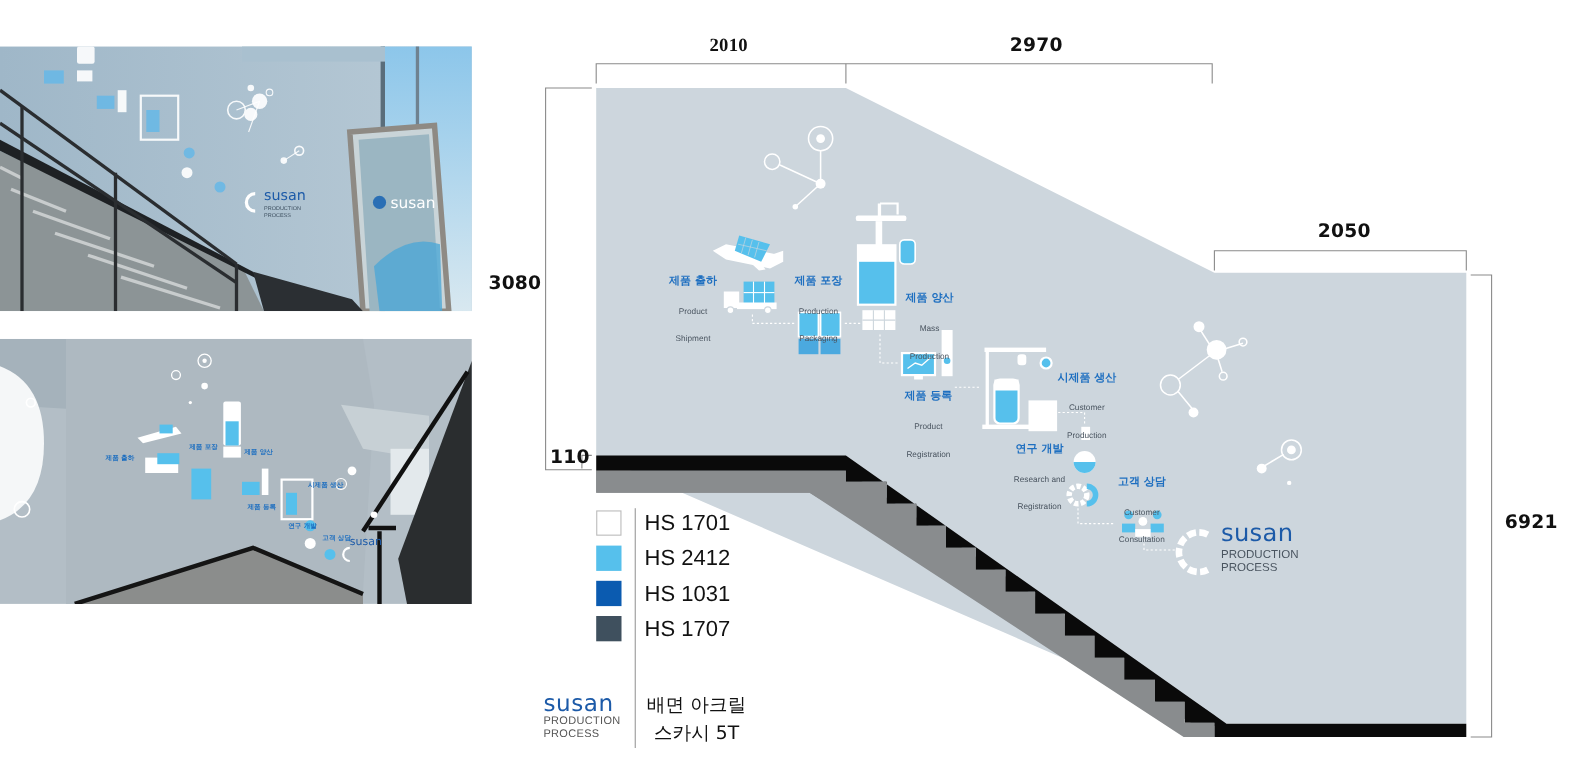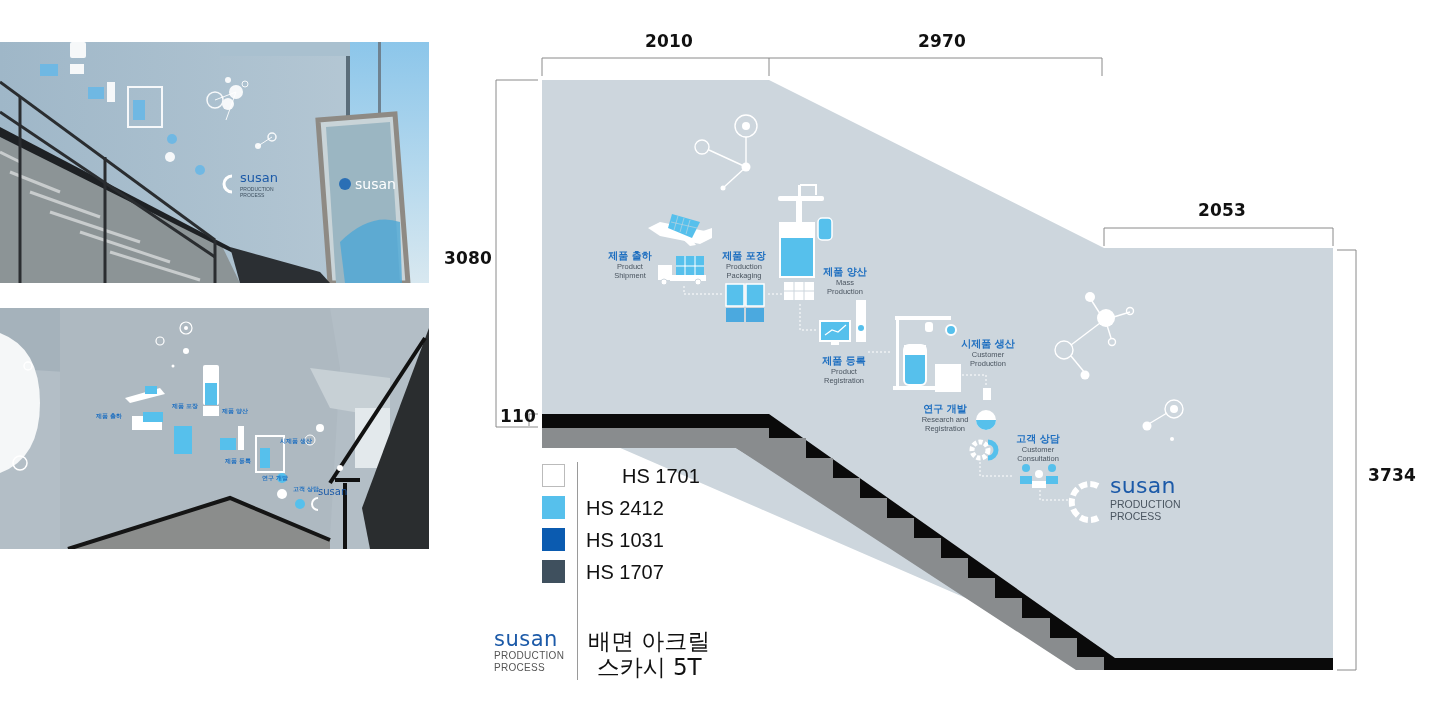--- a/index.html
+++ b/index.html
@@ -10,24 +10,24 @@
   .dim { position:absolute; font-family:"DejaVu Sans", sans-serif; font-weight:bold;
          font-size:17px; color:#111; letter-spacing:0.2px; }
   .legend { position:absolute; left:540px; top:462px; }
   .swatch { position:absolute; left:2px; width:23px; height:23px; box-sizing:border-box; }
   .legend-label { position:absolute; left:46px; font-size:20px; color:#111;
                   font-family:"Liberation Sans", sans-serif; white-space:nowrap; line-height:24px; }
   .vsep { position:absolute; left:577px; top:462px; width:1px; height:218px; background:#9a9a9a; }
   .logo-small { position:absolute; left:494px; top:628px; }
   .logo-word { font-family:"DejaVu Sans", sans-serif; font-size:21px; color:#1c5aa8; font-weight:normal; letter-spacing:0.5px; line-height:22px; }
   .logo-sub { font-family:"Liberation Sans", sans-serif; font-size:10px; color:#555; line-height:12px; letter-spacing:0.3px; }
-  .material { position:absolute; left:588px; top:628px; font-size:23px; color:#111; line-height:26px; text-align:center; font-family:"DejaVu Sans", sans-serif; }
+  .material { position:absolute; left:588px; top:628px; font-size:17px; color:#111; line-height:26px; text-align:center; font-family:"DejaVu Sans", sans-serif; }
   .lbl { position:absolute; text-align:center; white-space:nowrap; }
   .lbl .ko { font-size:10px; font-weight:bold; color:#1e6fc0; line-height:12px; }
-  .lbl .en { font-size:7.5px; color:#4a5560; line-height:9px; font-family:"Liberation Sans", sans-serif; }
+  .lbl .en { font-size:7.5px; color:#4a5560; line-height:9px; font-family:"Liberation Sans", sans-serif;margin-top:16px; }
   .big-logo { position:absolute; left:1110px; top:474px; }
   .big-logo .word { font-family:"DejaVu Sans", sans-serif; font-size:22px; color:#1c5aa8; line-height:24px; letter-spacing:0.3px; }
   .big-logo .sub { font-family:"Liberation Sans", sans-serif; font-size:10.5px; color:#4a5560; line-height:12px; }
 </style>
 </head>
 <body>
 
 <div class="photo" style="left:0;top:42px;width:429px;height:241px;">
   <svg width="429" height="241" viewBox="0 0 429 241">
     <defs>
@@ -308,26 +308,26 @@
       <line x1="768" y1="294" x2="782" y2="294"></line>
       <polyline points="800,304 800,330 816,330"></polyline>
       <line x1="868" y1="352" x2="890" y2="352"></line>
       <polyline points="962,375 986,375 986,385"></polyline>
       <polyline points="980,462 980,476 1014,476"></polyline>
       <polyline points="1040,490 1040,500 1074,500"></polyline>
     </g>
   </svg>
 </div>
 
-<div class="dim" style="left:645px;top:31px;">2010</div>
+<div class="dim" style="left:645px;top:31px;font-family:Liberation Serif, serif;">2010</div>
 <div class="dim" style="left:918px;top:31px;">2970</div>
-<div class="dim" style="left:1198px;top:200px;">2053</div>
+<div class="dim" style="left:1198px;top:200px;">2050</div>
 <div class="dim" style="left:444px;top:248px;">3080</div>
 <div class="dim" style="left:500px;top:406px;">110</div>
-<div class="dim" style="left:1368px;top:465px;">3734</div>
+<div class="dim" style="left:1368px;top:465px;">6921</div>
 
 <div class="lbl" style="left:600px;top:250px;width:60px;">
   <div class="ko">제품 출하</div>
   <div class="en">Product</div>
   <div class="en">Shipment</div>
 </div>
 <div class="lbl" style="left:714px;top:250px;width:60px;">
   <div class="ko">제품 포장</div>
   <div class="en">Production</div>
   <div class="en">Packaging</div>
@@ -359,21 +359,21 @@
 </div>
 
 <div class="big-logo">
   <div class="word">susan</div>
   <div class="sub">PRODUCTION</div>
   <div class="sub">PROCESS</div>
 </div>
 
 <div class="legend">
   <div class="swatch" style="top:2px;background:#ffffff;border:1px solid #bbbbbb;"></div>
-  <div class="legend-label" style="top:2px;margin-left:36px;">HS 1701</div>
+  <div class="legend-label" style="top:2px;">HS 1701</div>
   <div class="swatch" style="top:34px;background:#56c0ec;"></div>
   <div class="legend-label" style="top:34px;">HS 2412</div>
   <div class="swatch" style="top:66px;background:#0b5bb0;"></div>
   <div class="legend-label" style="top:66px;">HS 1031</div>
   <div class="swatch" style="top:98px;background:#3f505e;"></div>
   <div class="legend-label" style="top:98px;">HS 1707</div>
 </div>
 <div class="vsep"></div>
 
 <div class="logo-small">

